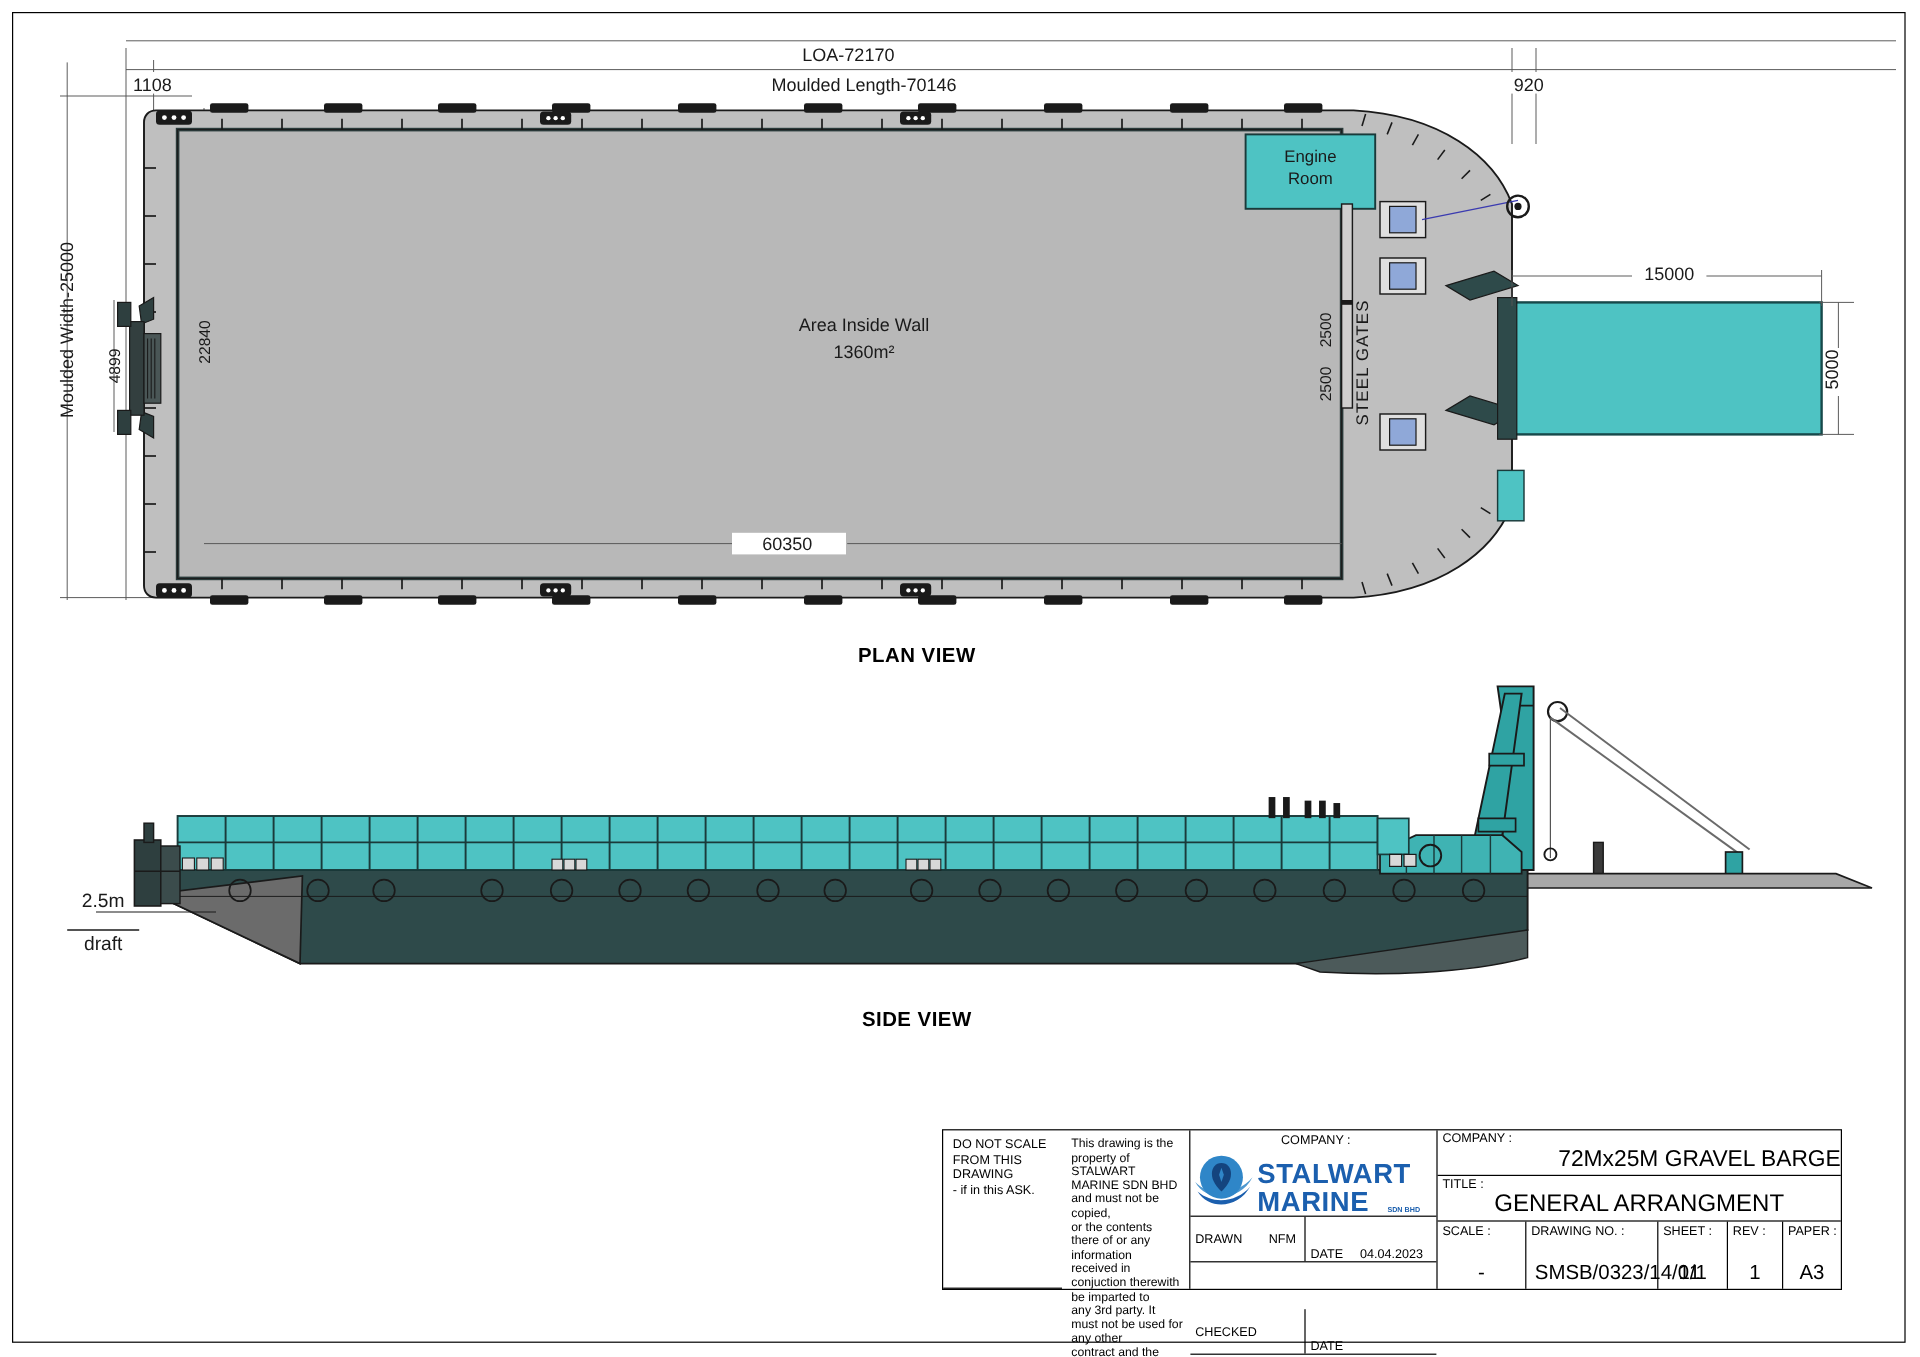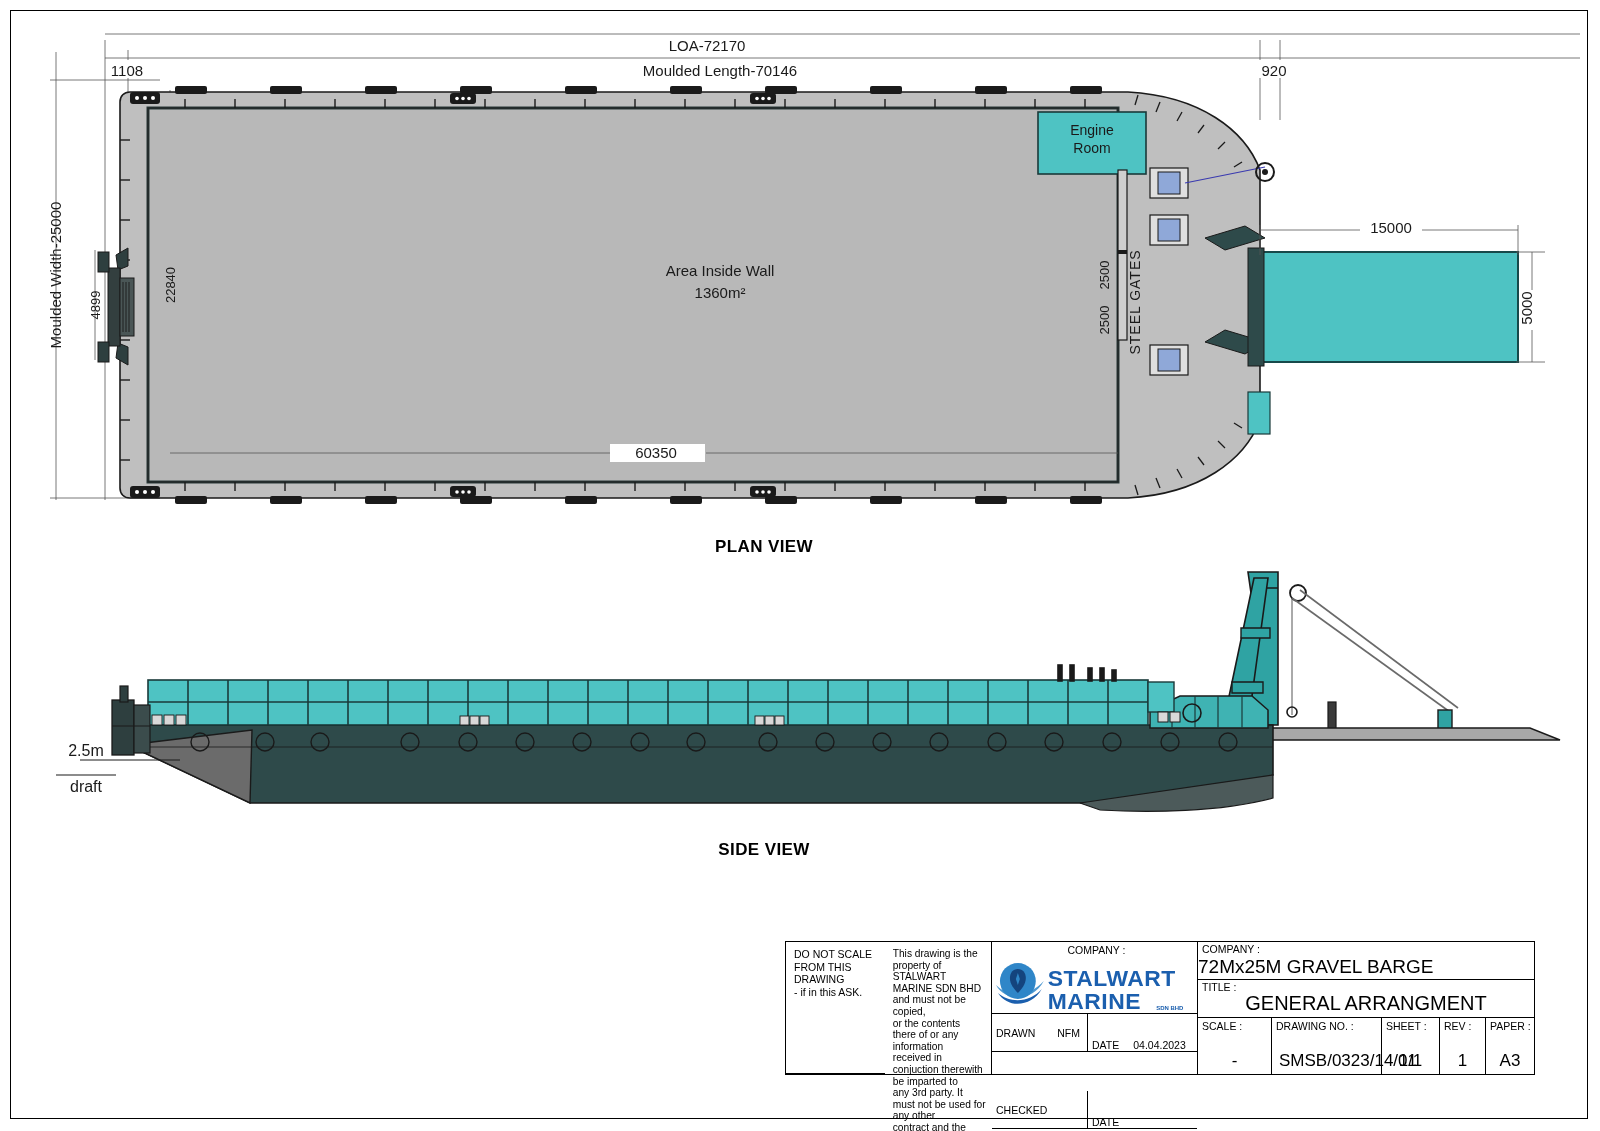--- a/index.html
+++ b/index.html
@@ -32,21 +32,21 @@
   .drawn-rows{height:60px;display:flex;flex-direction:column;gap:39px;}
   .drawn-row{flex:1;display:flex;align-items:center;border-bottom:1.2px solid #000;font-size:10.5px;}
   .drawn-row:last-child{border-bottom:none;}
   .dr-c1{width:96px;padding-left:4px;border-right:1.2px solid #000;height:100%;display:flex;align-items:center;gap:22px;box-sizing:border-box;}
   .dr-c2{flex:1;padding-left:4px;display:flex;align-items:center;gap:14px;margin-top:25px;}
 
   #tb-right{flex:1;display:flex;flex-direction:column;box-sizing:border-box;}
   .tr-proj{height:37px;border-bottom:1.2px solid #000;position:relative;}
   .tr-title{height:37px;border-bottom:1.2px solid #000;position:relative;}
   .tr-lab{position:absolute;left:4px;top:1px;font-size:10.5px;}
-  .tr-val{position:absolute;left:0;right:0;bottom:1px;text-align:left;font-size:19px;margin-top:12px;}
+  .tr-val{position:absolute;left:0;right:0;bottom:1px;text-align:right;font-size:19px;margin-top:12px;}
   .tr-val2{position:absolute;left:0;right:0;bottom:2px;text-align:center;font-size:20px;}
   .tr-bottom{flex:1;display:flex;}
   .bcell{border-right:1.2px solid #000;box-sizing:border-box;position:relative;}
   .bcell:last-child{border-right:none;}
   .bl{position:absolute;left:4px;top:2px;font-size:10.5px;white-space:nowrap;}
   .bv{position:absolute;left:0;right:0;bottom:3px;text-align:center;font-size:17px;}
   .bv-l{position:absolute;left:7px;bottom:3px;font-size:17px;}
 </style>
 </head>
 <body>

